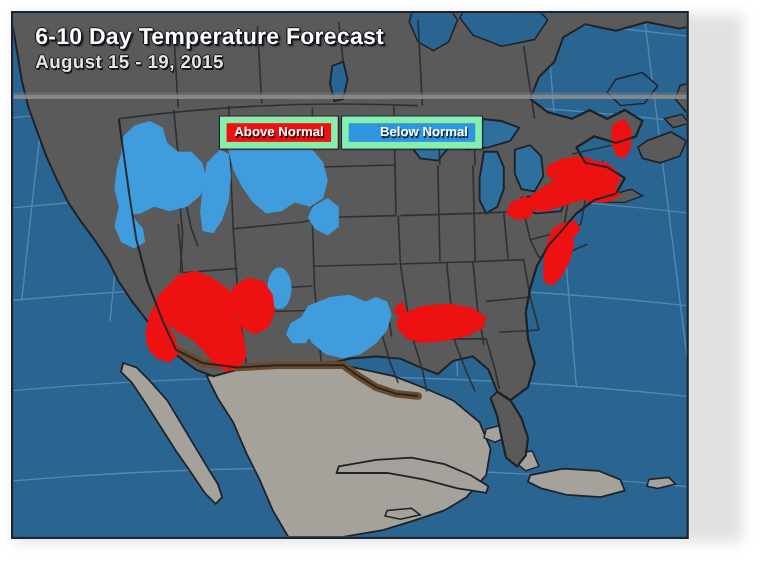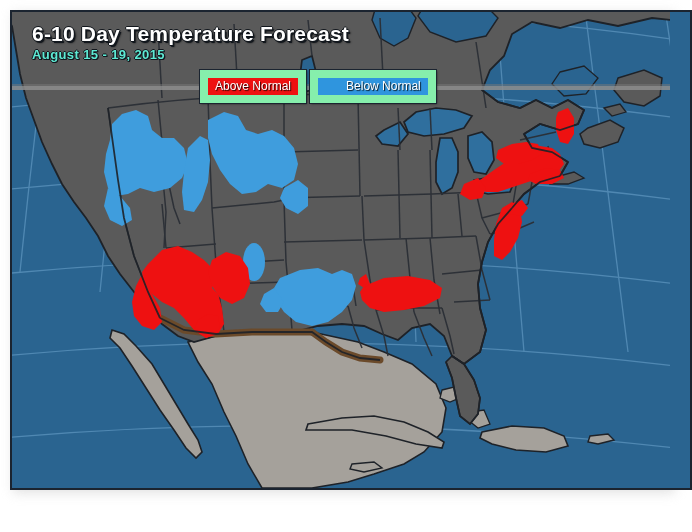--- a/index.html
+++ b/index.html
@@ -14,21 +14,21 @@
   
   #shadow{
     position:absolute;left:13px;top:13px;width:662px;height:480px;
     background:#c9c9c9;
     filter:blur(6px);
     opacity:.55;
   }
 
   
   #frame{
-    position:absolute;left:10px;top:10px;width:682px;height:480px;
+    position:absolute;left:10px;top:10px;width:616px;height:480px;
     border:2px solid #1b2430;
     box-sizing:border-box;
     background:#2a6490;
     overflow:hidden;
   }
   #mapsvg{position:absolute;left:0;top:0;width:658px;height:476px;display:block;}
 
   
   #seam{
     position:absolute;left:0;top:74px;width:658px;height:4px;
@@ -45,40 +45,41 @@
     font-size:21px;font-weight:bold;color:#ffffff;
     letter-spacing:.2px;line-height:23px;white-space:nowrap;
     text-shadow:
       1.6px 1.6px 0 #12171d,
       -1px 0 0 #12171d, 1px 0 0 #12171d,
       0 -1px 0 #12171d, 0 1px 0 #12171d,
       2px 2px 2px rgba(0,0,0,.7);
   }
   .sub{
     margin-top:2px;
-    font-size:13px;font-weight:bold;color:#5eead4;
+    font-size:17px;font-weight:bold;color:#e5e5e5;
     letter-spacing:.4px;white-space:nowrap;
     text-shadow:
       1.2px 1.2px 0 #12171d,
       -1px 0 0 #12171d, 1px 0 0 #12171d,
       0 -1px 0 #12171d, 0 1px 0 #12171d;
   }
 
   
   #legend{
     position:absolute;left:188px;top:58px;
     display:flex;gap:4px;
   }
   .badge{
-    border:8px solid #86efac;
+    border:6px solid #86efac;
     padding:1px 7px 2px 7px;
-    font-size:12px;font-weight:normal;color:#ffffff;
+    font-size:12px;font-weight:bold;color:#ffffff;
     letter-spacing:0px;white-space:nowrap;line-height:14px;
     box-shadow:0 0 0 1px #1b2430, 1px 1px 2px rgba(0,0,0,.6);
     text-shadow:1px 1px 1px rgba(0,0,0,.85);
+    margin-top:36px;
   }
   .badge.above{background:#ee1111;}
   .badge.below{background:#2f95de;padding-left:28px;}
 </style>
 </head>
 <body>
 
 <div id="page">
 
   <div id="shadow"></div>

